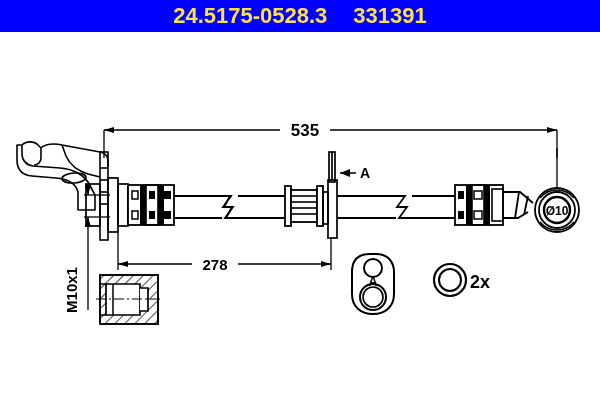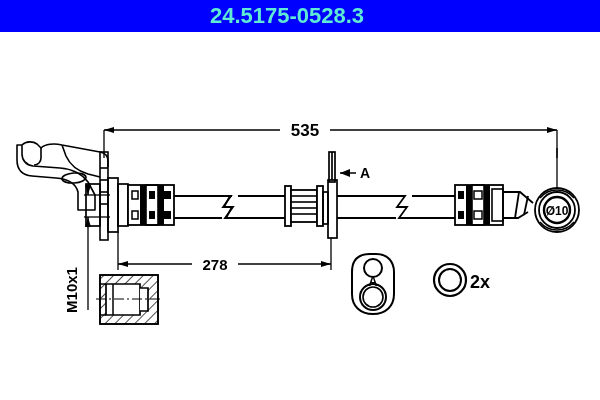--- a/index.html
+++ b/index.html
@@ -20,21 +20,21 @@
     left: 0;
     top: 0;
     width: 600px;
     height: 32px;
     background: #0000ff;
     display: flex;
     align-items: center;
     justify-content: center;
   }
   #header-bar .htext {
-    color: #5eead4;
+    color: #fde047;
     font-weight: bold;
     font-size: 22px;
     letter-spacing: 0px;
     white-space: pre;
   }
   #part-number {
     margin-right: 26px;
   }
   #drawing-area {
     position: absolute;
@@ -57,20 +57,21 @@
   .lbl-2x  { font-size: 18px; }
   .lbl-m10 { font-size: 15px; }
 </style>
 </head>
 <body>
 
 <div id="page">
 
   <div id="header-bar">
     <span class="htext" id="part-number">24.5175-0528.3</span>
+    <span class="htext" id="ref-number">331391</span>
   </div>
 
   <div id="drawing-area">
     <svg width="600" height="368" viewBox="0 0 600 368">
 
       <defs>
         <pattern id="hatch45" width="7" height="7" patternUnits="userSpaceOnUse" patternTransform="rotate(45)">
           <line x1="0" y1="0" x2="0" y2="7" stroke="#000" stroke-width="1.4"></line>
         </pattern>
       </defs>

